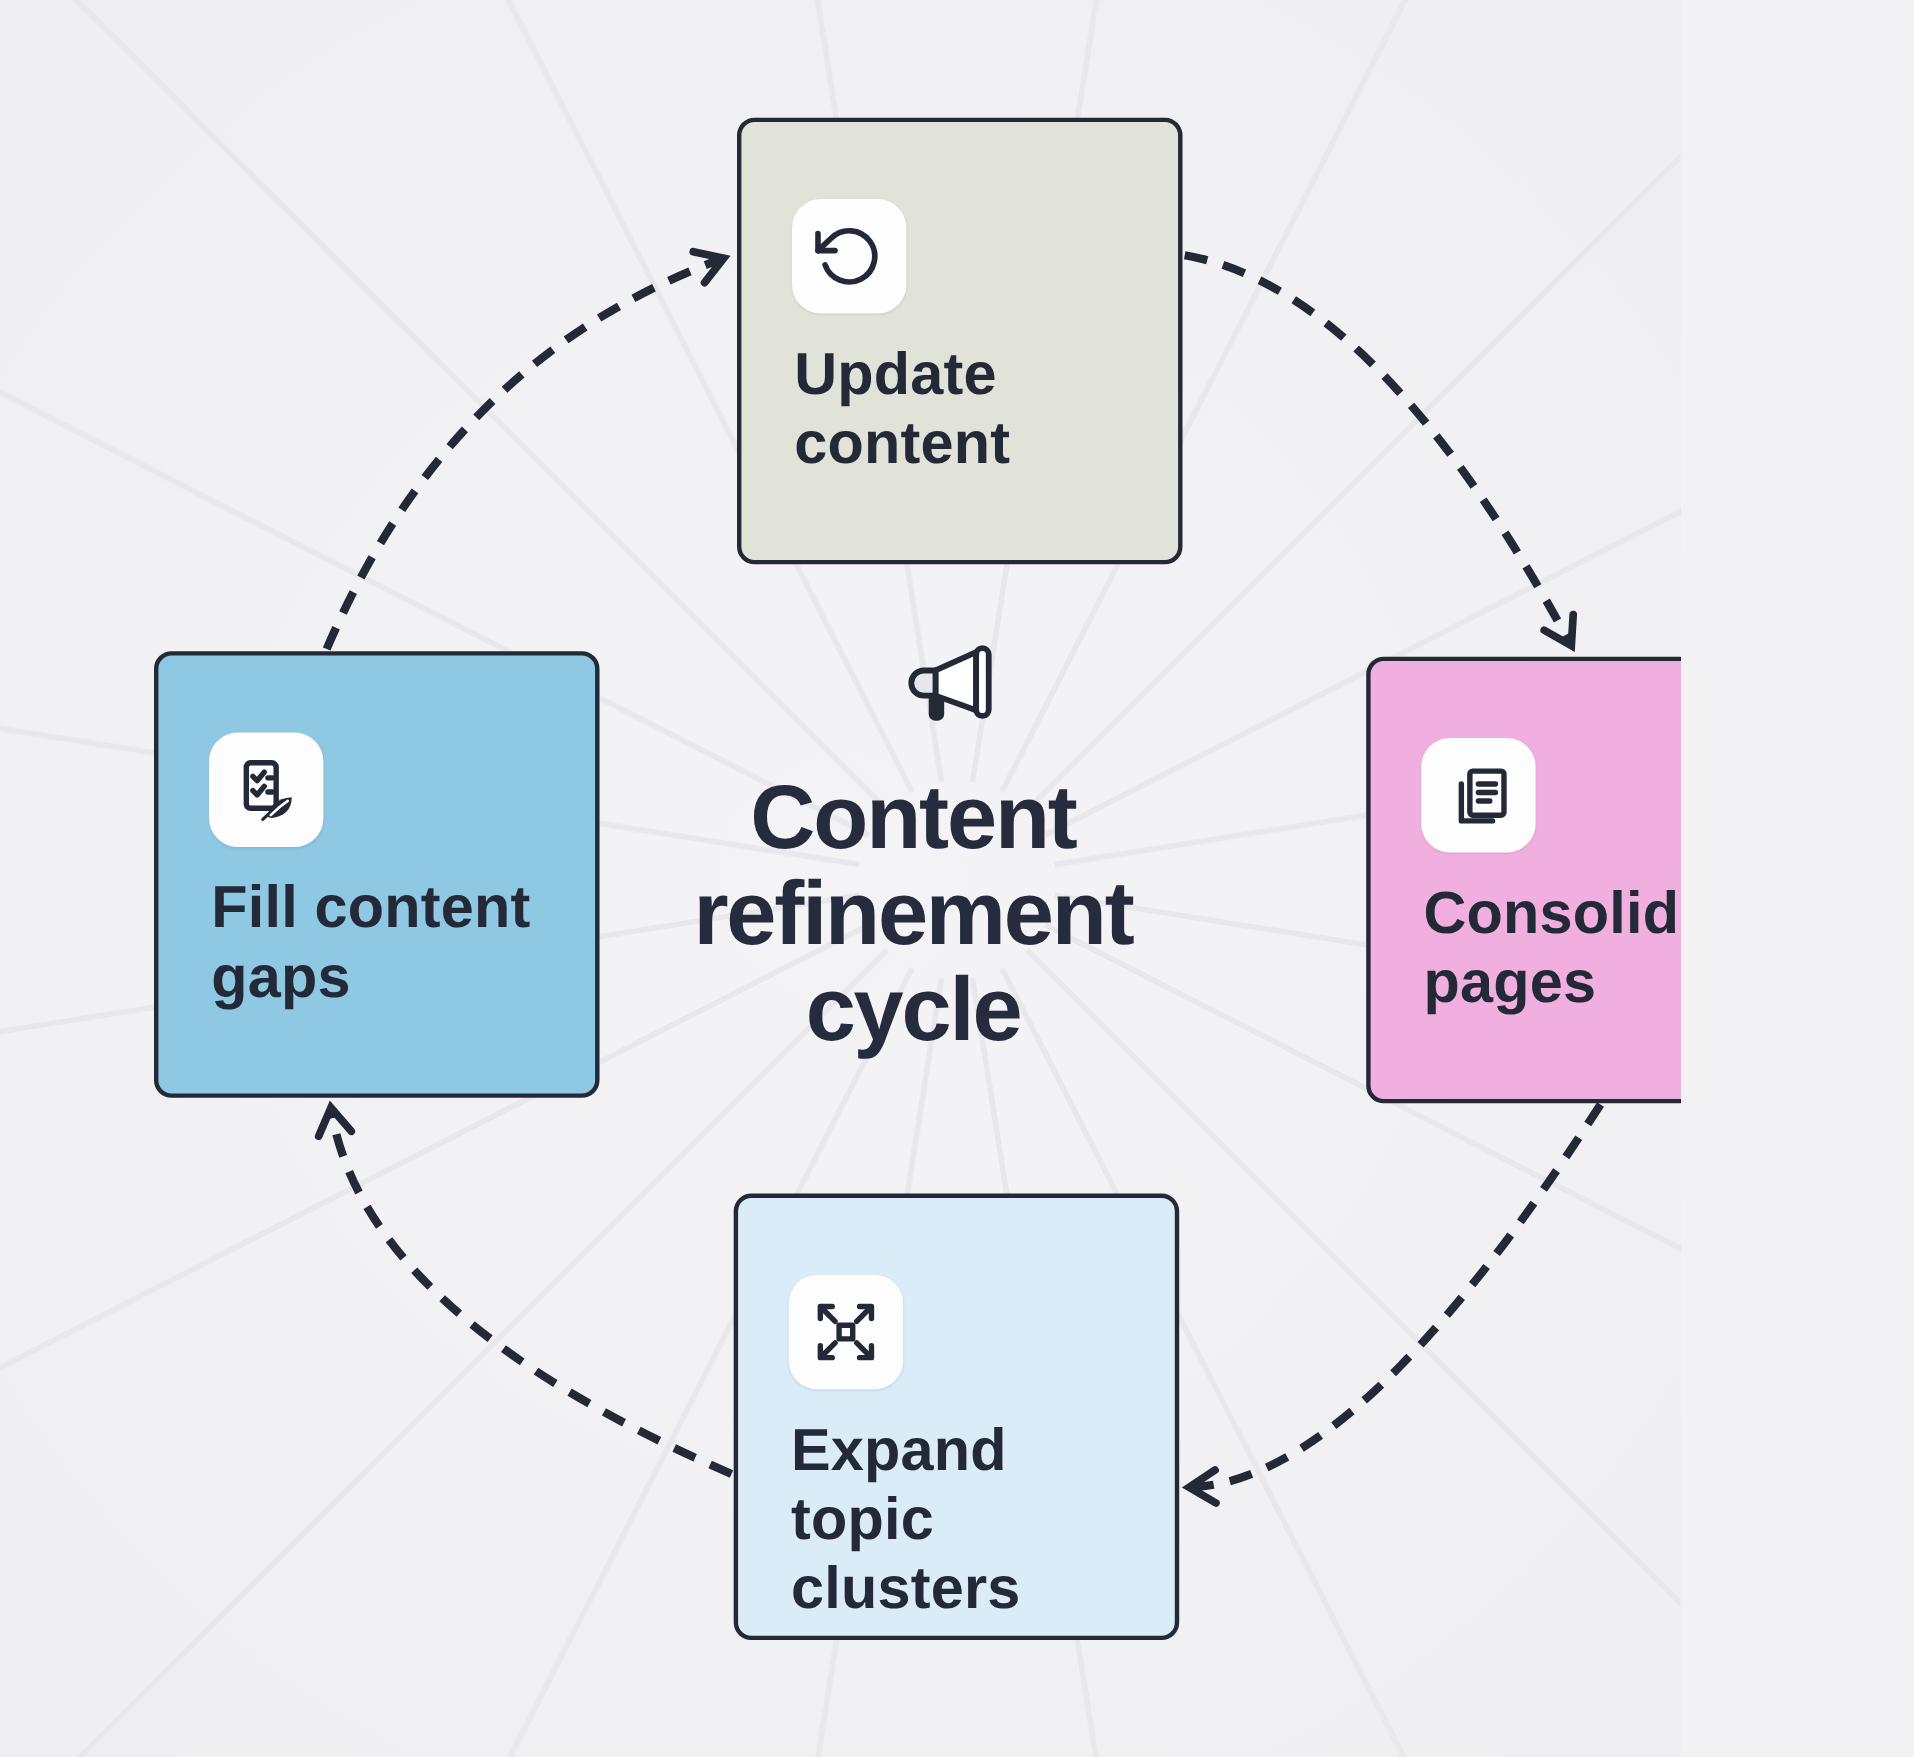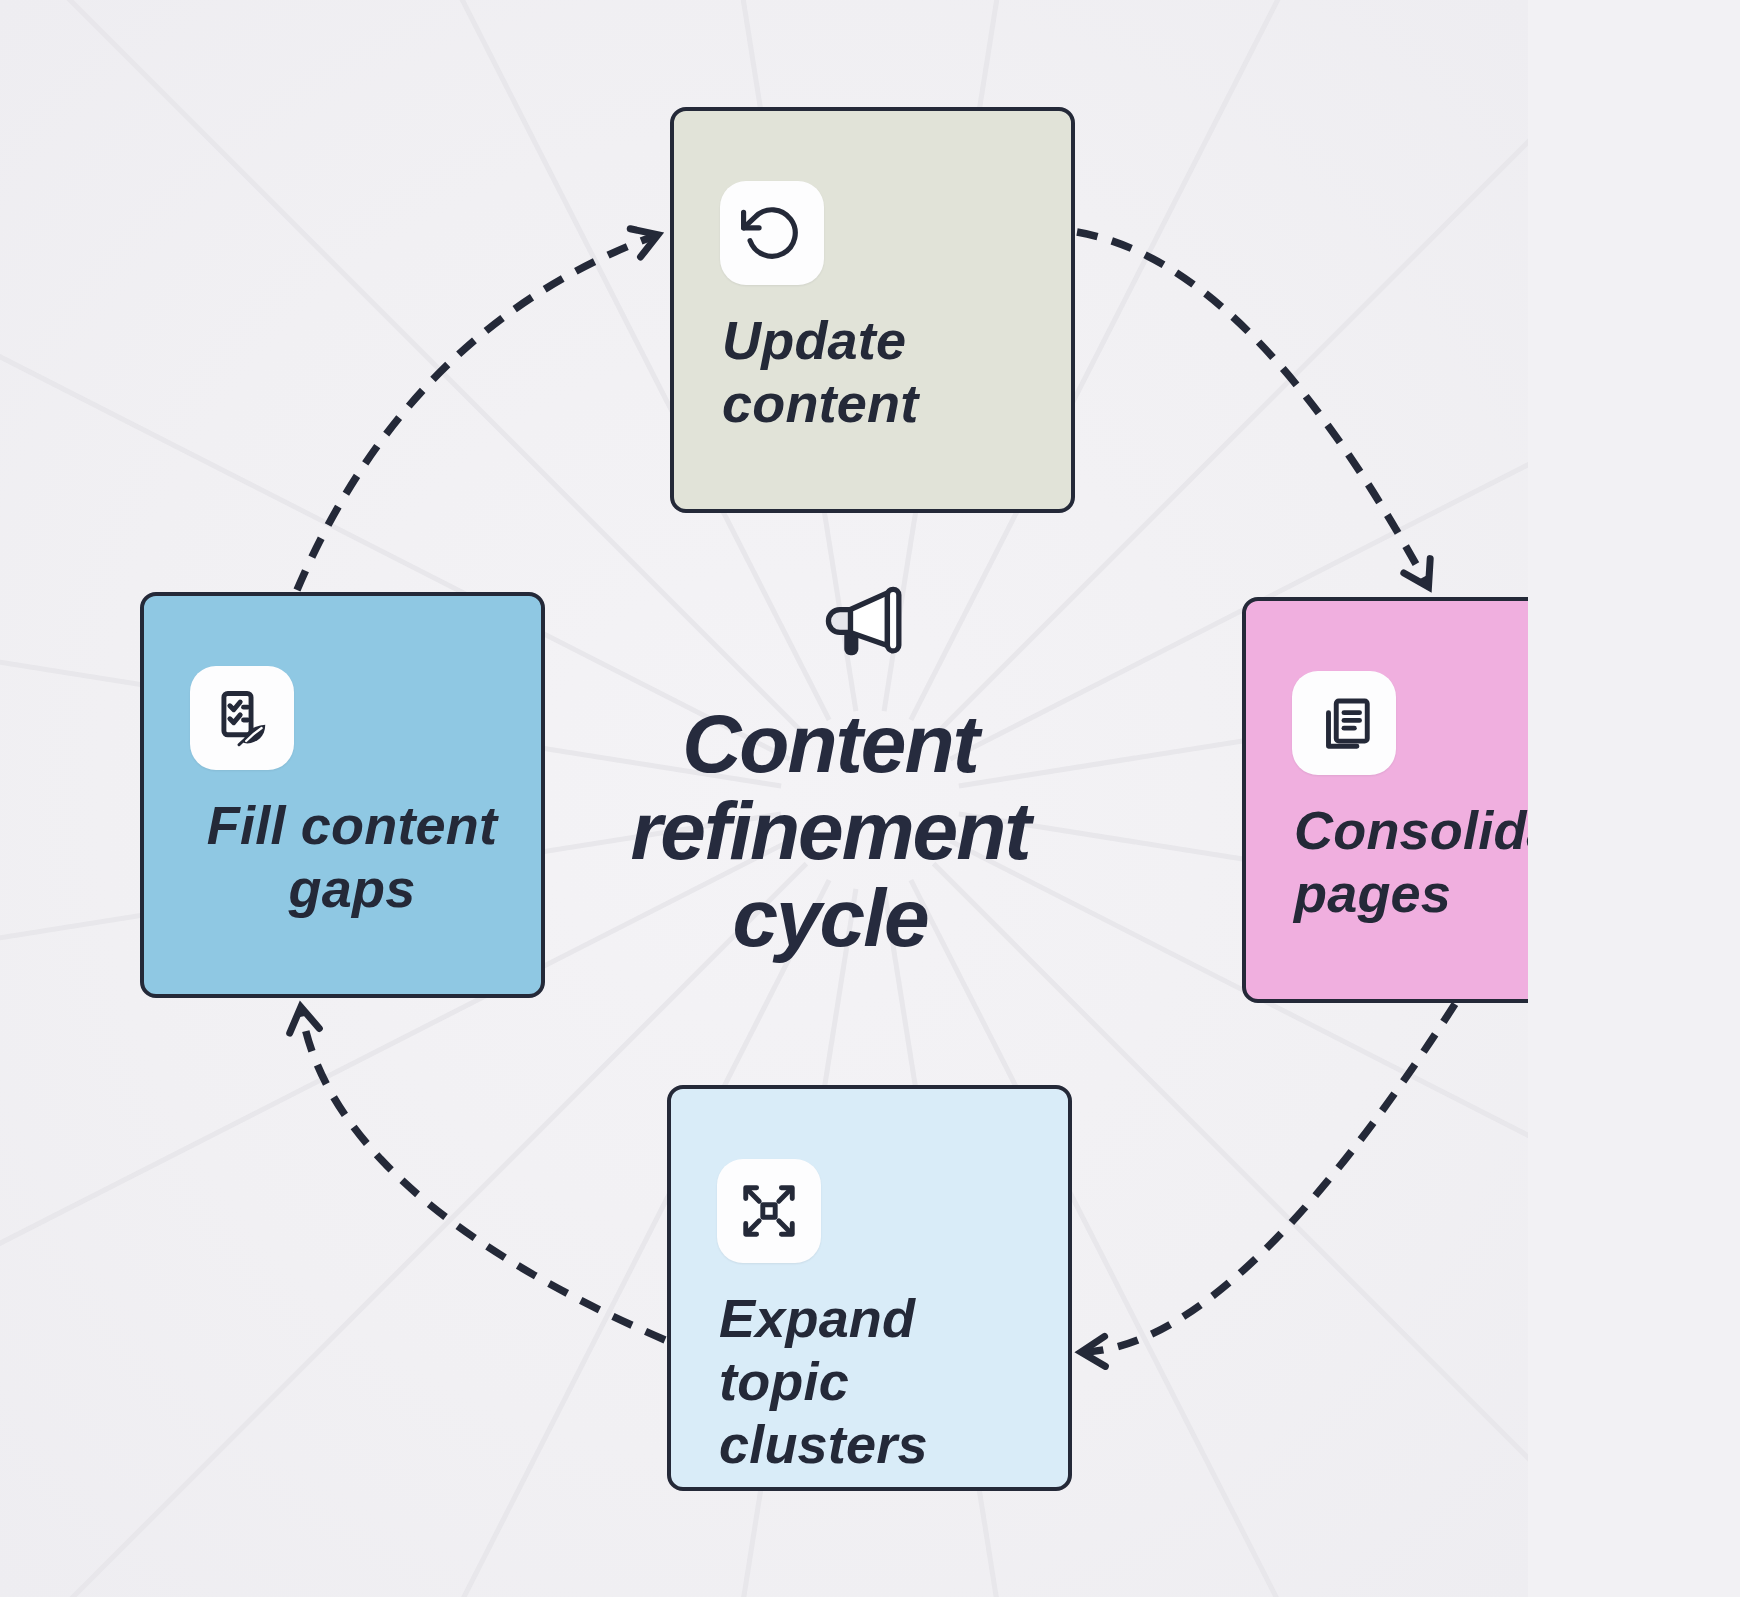--- a/index.html
+++ b/index.html
@@ -1,29 +1,29 @@
 <!DOCTYPE html>
 <html><head>
 <meta charset="utf-8">
 <style>
   html,body{margin:0;padding:0;background:#f2f1f4;}
   .canvas{
     position:relative;width:1528px;height:1597px;overflow:hidden;
     background:radial-gradient(circle at 50% 50%, #f4f3f6 0%, #f1f0f3 60%, #eeedf1 100%);
-    font-family:"Liberation Sans","DejaVu Sans",sans-serif;color:#242938;font-style:italic;
+    font-family:"Liberation Sans","DejaVu Sans",sans-serif;color:#242938;
   }
   svg.layer{position:absolute;left:0;top:0;}
   .node{
     position:absolute;width:405px;height:406px;box-sizing:border-box;
     border:4.5px solid #242938;border-radius:16px;padding:0;
   }
   .node-top{left:670px;top:107px;background:#e1e3d8;}
   .node-right{left:1242px;top:597px;background:#f0afdf;}
   .node-bottom{left:667px;top:1085px;background:#d9ecf8;padding-left:39px;}
-  .node-left{left:140px;top:592px;background:#8fc8e3;text-align:center;}
+  .node-left{left:140px;top:592px;background:#8fc8e3;}
   .tile{
     position:absolute;left:46px;top:70px;width:104px;height:104px;
     background:#fdfdfe;border-radius:26px;display:flex;align-items:center;justify-content:center;
     box-shadow:0 1px 2px rgba(36,41,56,0.08);
   }
   .label{
     position:absolute;left:48px;top:198px;width:320px;
     font-size:54px;line-height:1.17;font-weight:600;letter-spacing:.2px;
     white-space:pre-line;color:#242938;
   }

